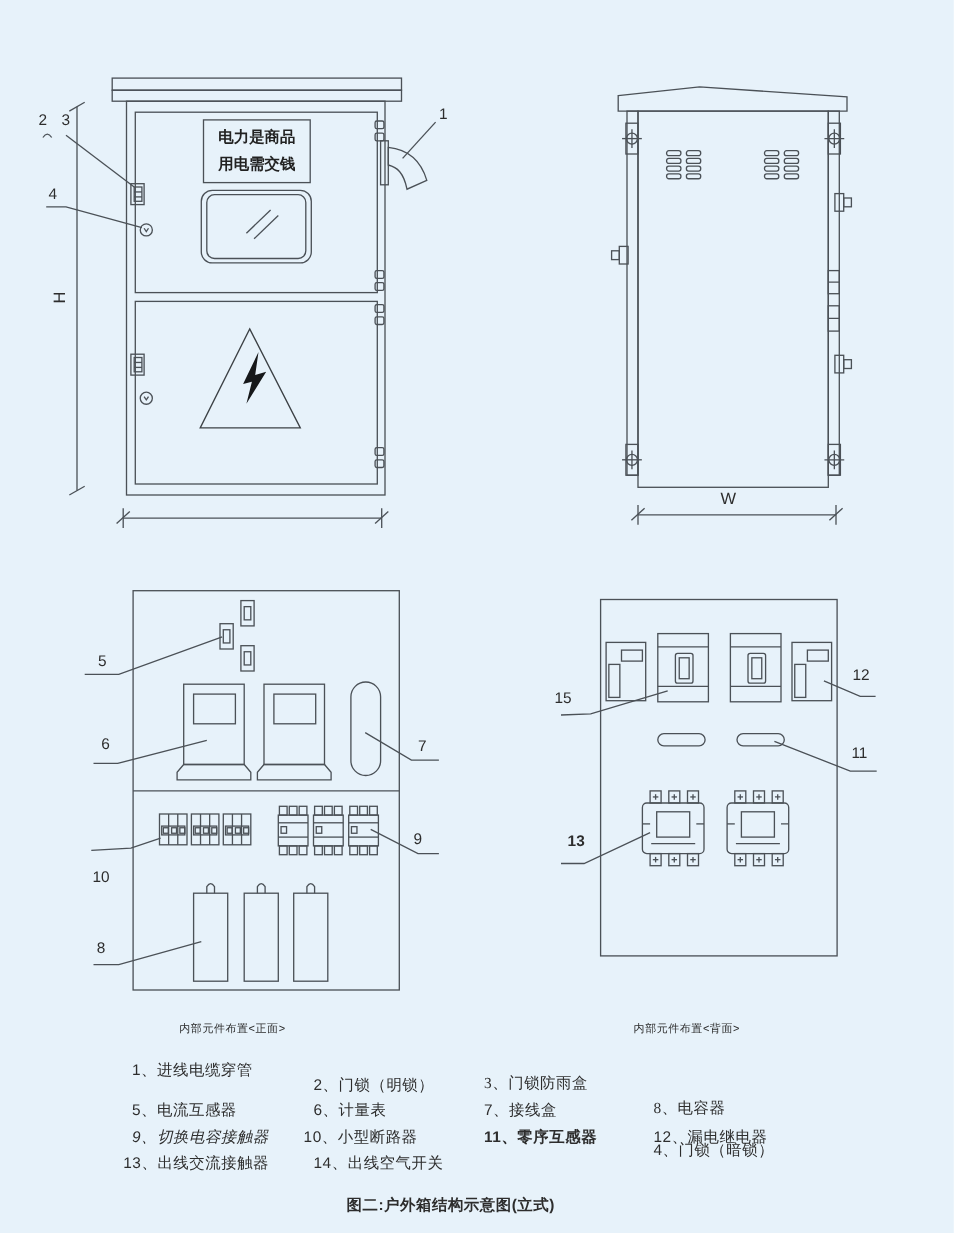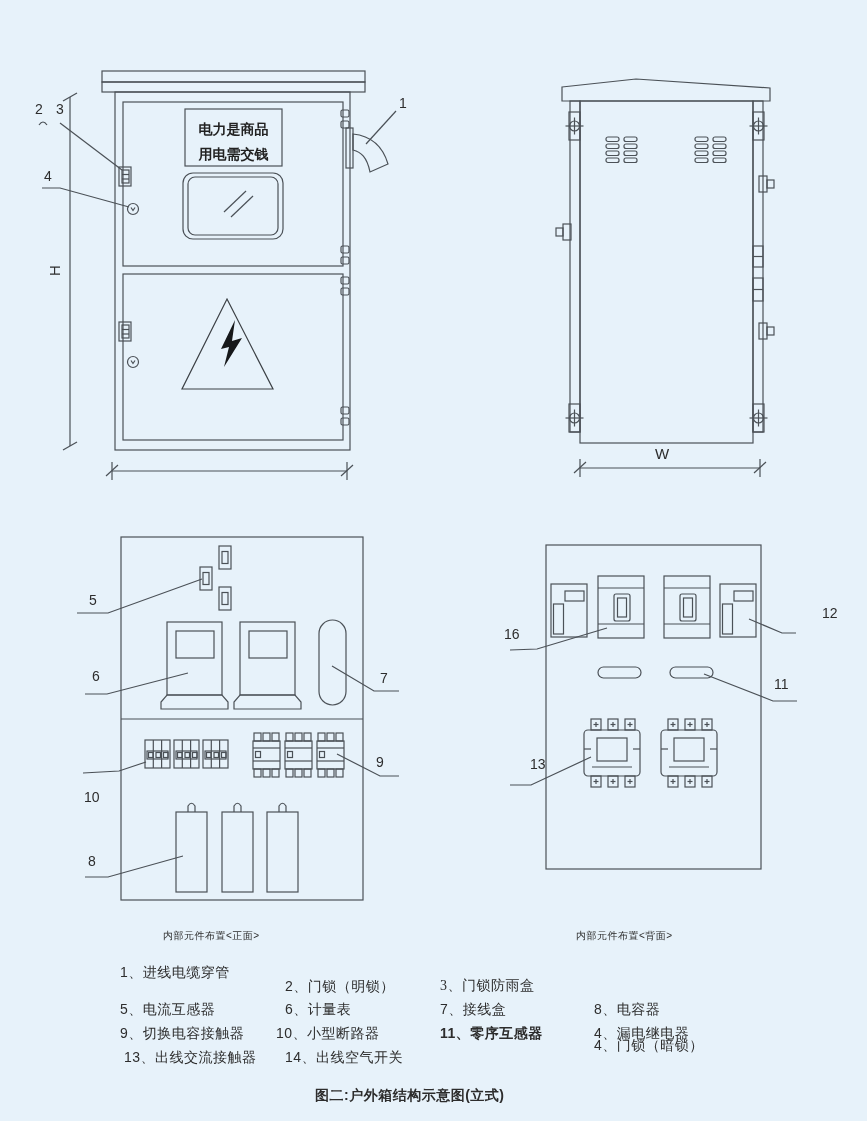--- a/index.html
+++ b/index.html
@@ -16,21 +16,21 @@
     position:absolute;
     font-size:14px;
     color:#2d2d2d;
     white-space:nowrap;
     line-height:1;
   }
   .callout{font-size:14px;}
   .dim{font-size:15px;}
   .rot{transform:rotate(-90deg);transform-origin:center;}
   .sign{
-    position:absolute;left:185px;top:109px;width:97px;height:67px;
+    position:absolute;left:185px;top:109px;width:97px;height:57px;
     display:flex;flex-direction:column;justify-content:center;align-items:center;
     gap:7px;font-size:14px;font-weight:bold;color:#222;
   }
   .caption{font-size:10px;letter-spacing:0.5px;}
   .legend-item{font-size:14px;letter-spacing:0.5px;}
   .fig-caption{font-size:14px;font-weight:bold;letter-spacing:0.5px;}
 </style>
 </head>
 <body>
 
@@ -318,42 +318,42 @@
   <div class="lbl callout" style="left:35px;top:102px;">2</div>
   <div class="lbl callout" style="left:56px;top:102px;">3</div>
   <div class="lbl callout" style="left:44px;top:169px;">4</div>
   <div class="lbl callout" style="left:89px;top:593px;">5</div>
   <div class="lbl callout" style="left:92px;top:669px;">6</div>
   <div class="lbl callout" style="left:380px;top:671px;">7</div>
   <div class="lbl callout" style="left:88px;top:854px;">8</div>
   <div class="lbl callout" style="left:376px;top:755px;">9</div>
   <div class="lbl callout" style="left:84px;top:790px;">10</div>
   <div class="lbl callout" style="left:774px;top:677px;">11</div>
-  <div class="lbl callout" style="left:775px;top:606px;margin-left:47px;">12</div>
-  <div class="lbl callout" style="left:530px;top:757px;">13</div>
-  <div class="lbl callout" style="left:504px;top:627px;">16</div>
+  <div class="lbl callout" style="left:775px;top:606px;">12</div>
+  <div class="lbl callout" style="left:516px;top:757px;font-weight:bold;">13</div>
+  <div class="lbl callout" style="left:504px;top:627px;">15</div>
 
   <div class="lbl caption" style="left:163px;top:931px;">内部元件布置&lt;正面&gt;</div>
   <div class="lbl caption" style="left:576px;top:931px;">内部元件布置&lt;背面&gt;</div>
 
   <div>
     <div class="lbl legend-item" style="left:120px;top:965px;">1、进线电缆穿管</div>
     <div class="lbl legend-item" style="left:285px;top:979px;">2、门锁（明锁）</div>
     <div class="lbl legend-item" style="left:440px;top:979px;font-family:Liberation Serif, serif;">3、门锁防雨盒</div>
     <div class="lbl legend-item" style="left:594px;top:1038px;">4、门锁（暗锁）</div>
 
     <div class="lbl legend-item" style="left:120px;top:1002px;">5、电流互感器</div>
     <div class="lbl legend-item" style="left:285px;top:1002px;">6、计量表</div>
     <div class="lbl legend-item" style="left:440px;top:1002px;">7、接线盒</div>
-    <div class="lbl legend-item" style="left:594px;top:1002px;">8、电容器</div>
-
-    <div class="lbl legend-item" style="left:120px;top:1026px;">9、切换电容接触器</div>
+    <div class="lbl legend-item" style="left:594px;top:1002px;font-family:Liberation Serif, serif;">8、电容器</div>
+
+    <div class="lbl legend-item" style="left:120px;top:1026px;font-style:italic;">9、切换电容接触器</div>
     <div class="lbl legend-item" style="left:276px;top:1026px;">10、小型断路器</div>
     <div class="lbl legend-item" style="left:440px;top:1026px;font-weight:bold;">11、零序互感器</div>
-    <div class="lbl legend-item" style="left:594px;top:1026px;">4、漏电继电器</div>
-
-    <div class="lbl legend-item" style="left:124px;top:1050px;text-align:center;">13、出线交流接触器</div>
+    <div class="lbl legend-item" style="left:594px;top:1026px;">12、漏电继电器</div>
+
+    <div class="lbl legend-item" style="left:112px;top:1050px;text-align:center;">13、出线交流接触器</div>
     <div class="lbl legend-item" style="left:285px;top:1050px;">14、出线空气开关</div>
   </div>
 
   <div class="lbl fig-caption" style="left:287px;top:1088px;margin-left:28px;">图二:户外箱结构示意图(立式)</div>
 
 </div>
 
 </body></html>

